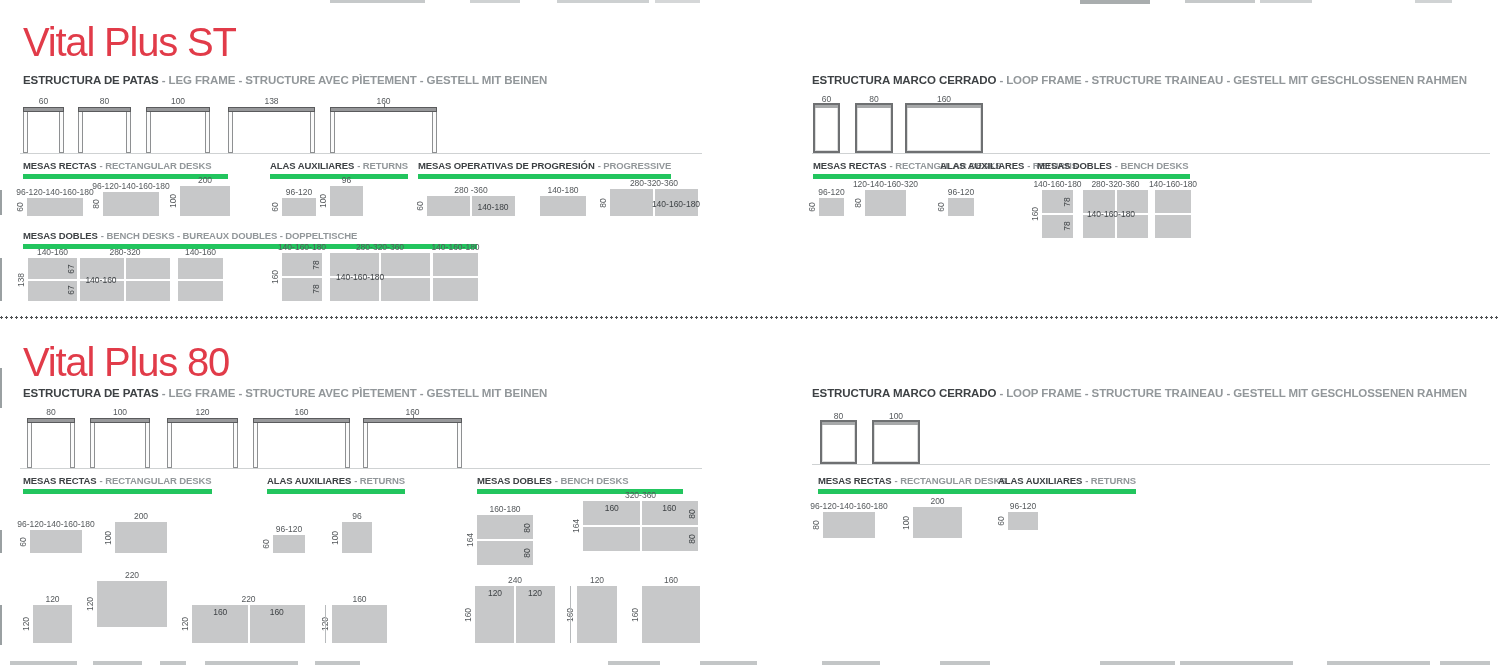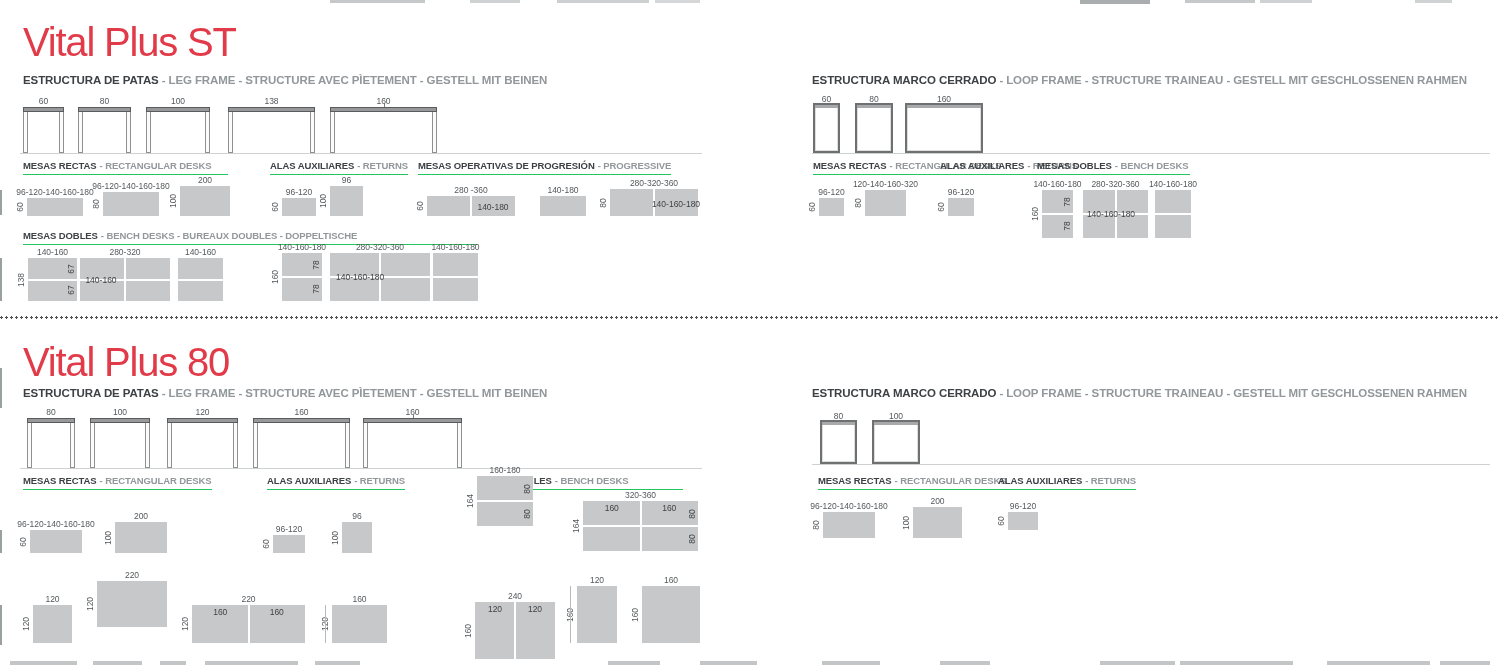--- a/index.html
+++ b/index.html
@@ -2,21 +2,21 @@
 <html><head>
 <meta charset="utf-8">
 <style>
   html,body{margin:0;padding:0;background:#fff}
   .canvas{position:relative;width:1500px;height:665px;background:#ffffff;overflow:hidden;
           font-family:"Liberation Sans",sans-serif;}
   .title{position:absolute;font-size:40px;line-height:1;letter-spacing:-1.2px;color:#e13b49;white-space:nowrap}
   .col-header{position:absolute;font-size:11.5px;font-weight:bold;letter-spacing:-0.1px;white-space:nowrap;color:#3d4144}
   .col-header .hs{color:#92979a;margin-left:3px}
   .sec-header{position:absolute;display:inline-block;font-size:9.5px;font-weight:bold;letter-spacing:-0.1px;
-              white-space:nowrap;color:#3d4144;border-bottom:1px solid #22c55e;padding-bottom:3px}
+              white-space:nowrap;color:#3d4144;border-bottom:5px solid #22c55e;padding-bottom:3px}
   .sec-header .sh-s{color:#92979a;margin-left:3px}
   .diag{position:absolute}
   .box{position:absolute;inset:0;display:grid;gap:2px}
   .split-h{grid-template-rows:1fr 1fr}
   .split-v{grid-template-columns:1fr 1fr}
   .split-hv{grid-template-rows:1fr 1fr;grid-template-columns:1fr 1fr}
   .cell{background:#c7c8c9}
   .dim-top{position:absolute;bottom:100%;margin-bottom:2px;left:50%;transform:translateX(-50%);
            font-size:8.5px;color:#55595c;line-height:1;white-space:nowrap}
   .dim-left{position:absolute;right:100%;margin-right:3px;top:50%;writing-mode:vertical-rl;
@@ -320,21 +320,21 @@
       </div>
     </div>
     <div class="diag" style="left: 342px; top: 522px; width: 30px; height: 31px;">
       <span class="dim-top">96</span>
       <span class="dim-left">100</span>
       <div class="box">
         <div class="cell"></div>
       </div>
     </div>
     <div class="sec-header" style="left: 477px; top: 475px; min-width: 206px;"><span class="sh-p">MESAS DOBLES</span><span class="sh-s">- BENCH DESKS</span></div>
-    <div class="diag" style="left: 477px; top: 476px; width: 56px; height: 50px;">
+    <div class="diag" style="left: 477px; top: 515px; width: 56px; height: 50px;">
       <span class="dim-top">160-180</span>
       <span class="dim-left">164</span>
       <div class="box split-h">
         <div class="cell"></div>
         <div class="cell"></div>
       </div>
       <span class="lab r1">80</span>
       <span class="lab r2">80</span>
     </div>
     <div class="diag" style="left: 583px; top: 501px; width: 115px; height: 50px;">
@@ -376,21 +376,21 @@
       <span class="lab c2top">160</span>
     </div>
     <div class="diag" style="left: 332px; top: 605px; width: 55px; height: 38px;">
       <span class="dim-top">160</span>
       <span class="dim-left">120</span>
       <div class="box">
         <div class="cell"></div>
       </div>
       <div class="vline"></div>
     </div>
-    <div class="diag" style="left: 475px; top: 586px; width: 80px; height: 57px; margin-top: 16px;">
+    <div class="diag" style="left: 475px; top: 586px; width: 80px; height: 57px;">
       <span class="dim-top">240</span>
       <span class="dim-left">160</span>
       <div class="box split-v">
         <div class="cell"></div>
         <div class="cell"></div>
       </div>
       <span class="lab c1top">120</span>
       <span class="lab c2top">120</span>
     </div>
     <div class="diag" style="left: 577px; top: 586px; width: 40px; height: 57px;">

